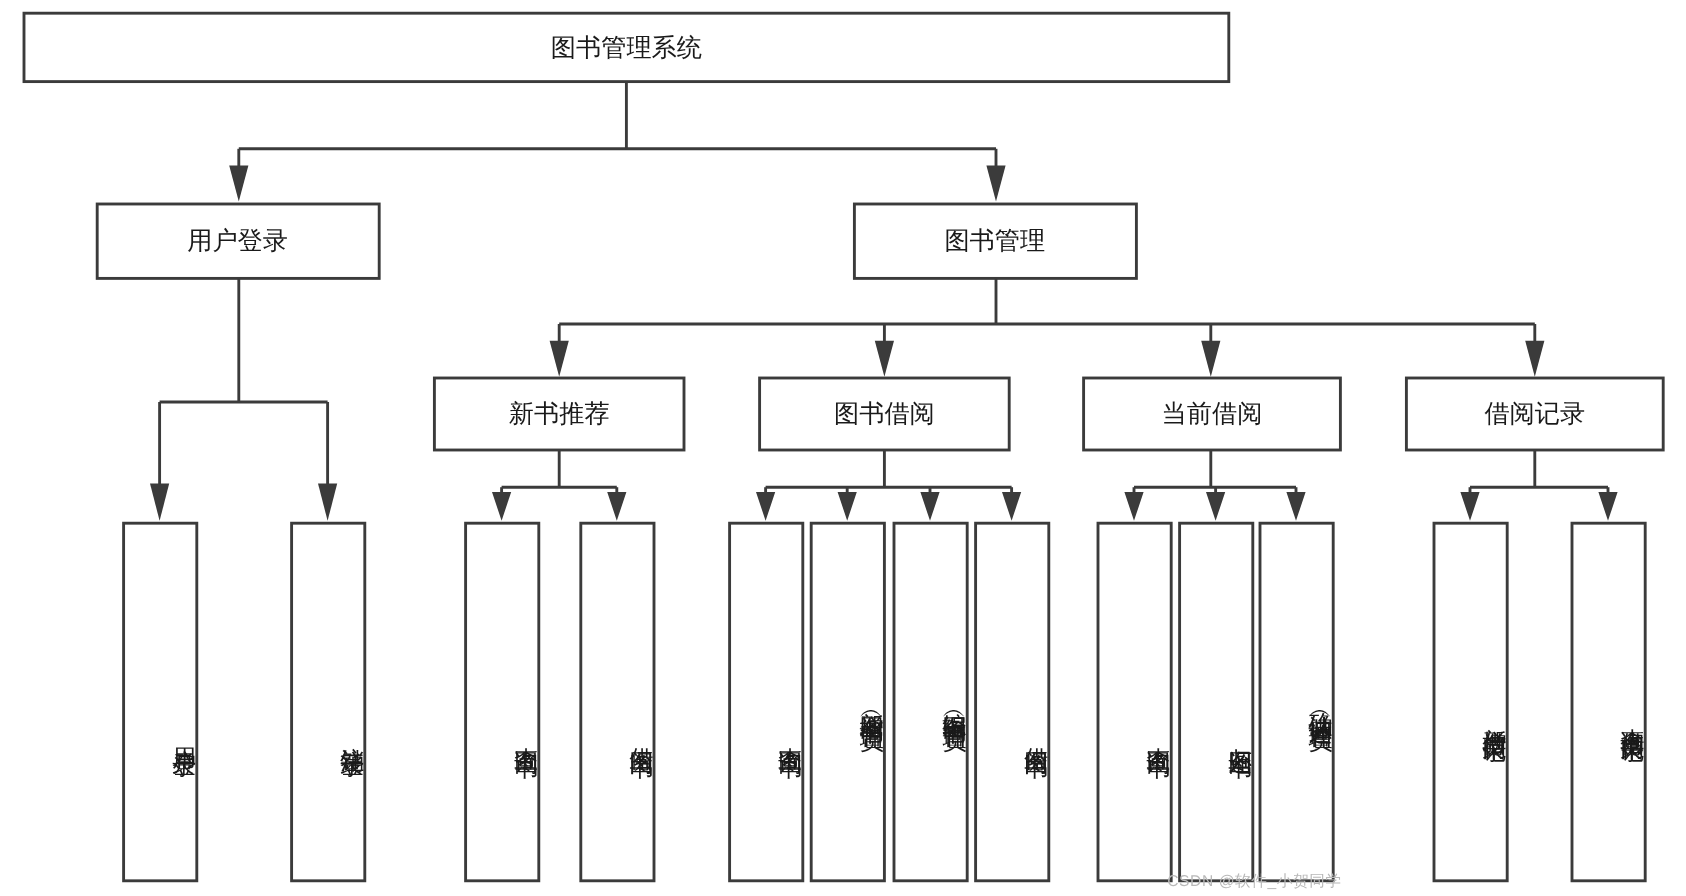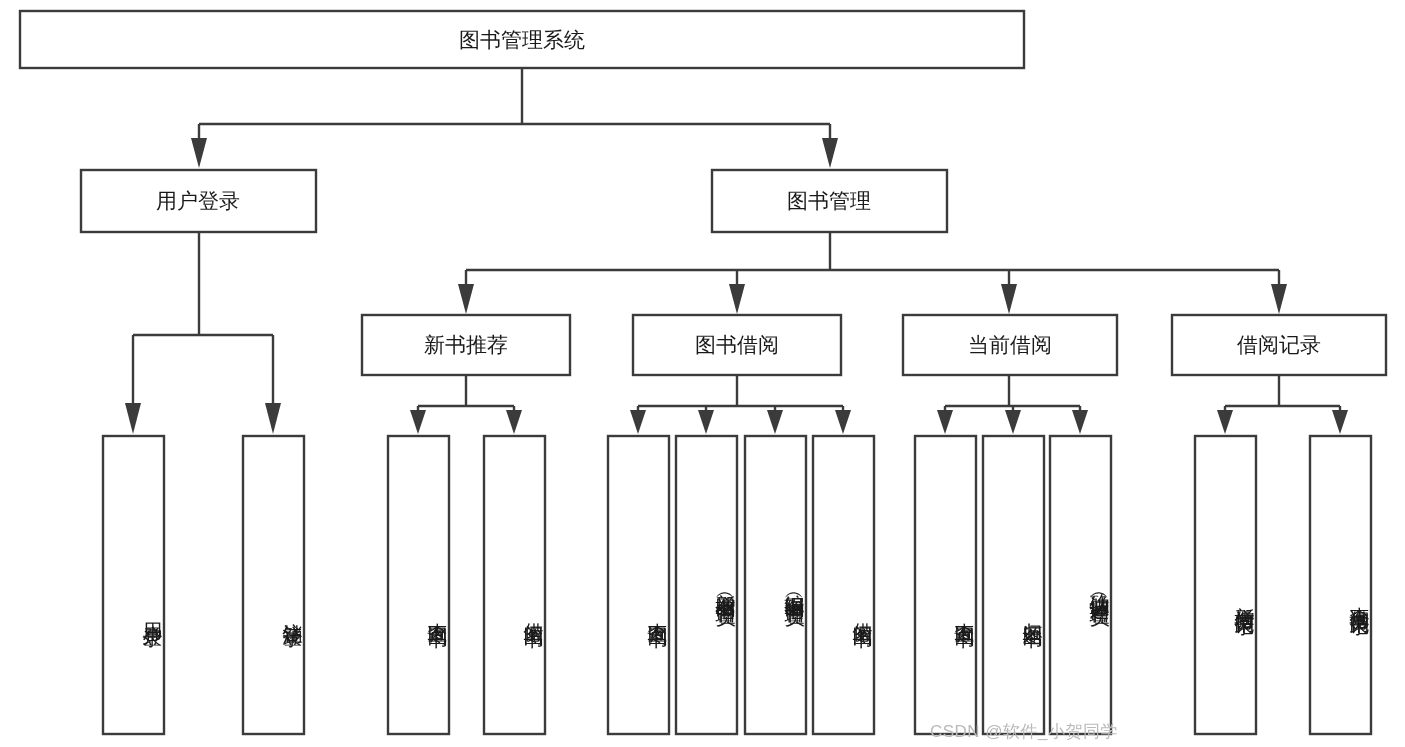--- a/index.html
+++ b/index.html
@@ -60,21 +60,21 @@
     display: flex;
     align-items: flex-start;
     justify-content: center;
     pointer-events: none;
   }
   .watermark {
     position: absolute;
     right: 8px;
     bottom: 4px;
     font-family: "Liberation Sans", "DejaVu Sans", sans-serif;
-    font-size: 17px;
+    font-size: 13px;
     color: #b9b9b9;
     white-space: nowrap;
     letter-spacing: 0.5px;
   }
 </style>
 </head>
 <body>
 
 <div id="diagram-root">
 

